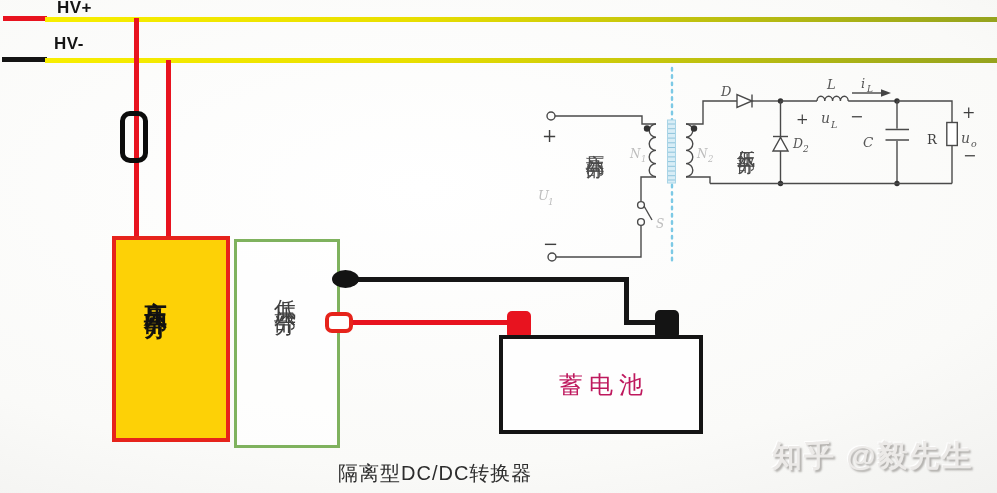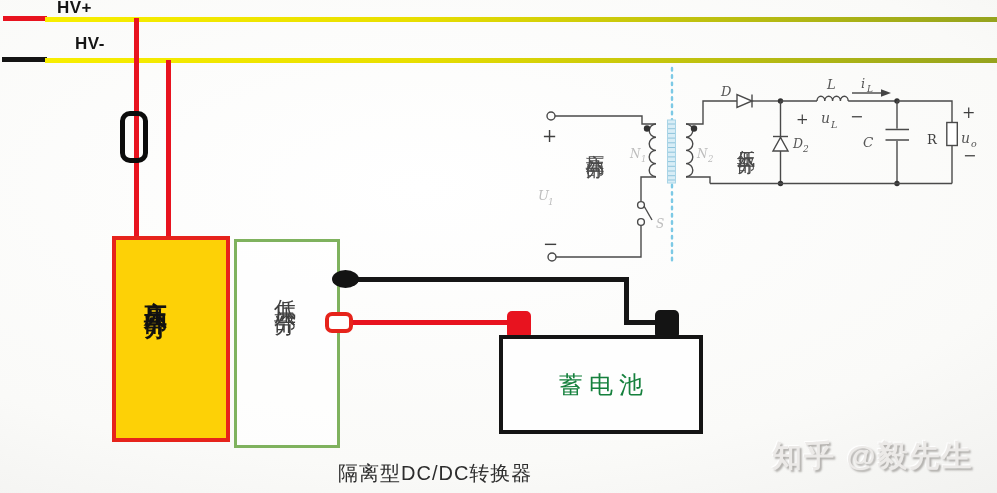--- a/index.html
+++ b/index.html
@@ -24,21 +24,21 @@
   .hv-box-label{font-size:23px;font-weight:600;color:#111;letter-spacing:5px;font-family:"Liberation Serif",serif;}
   .lv-box-label{font-size:22px;color:#3f3f3f;letter-spacing:5px;font-family:"Liberation Serif",serif;}
   .sch-cjk{font-size:19px;color:#4a4a4a;letter-spacing:2px;font-family:"Liberation Serif",serif;}
   
   .black-ellipse{width:27px;height:18px;border-radius:50%;background:#131313;}
   .wire-black{background:#161616;}
   .wire-red{background:var(--rail-red);}
   .red-connector{width:28px;height:21px;border:4px solid var(--hv-border);border-radius:7px;background:#ffffff;box-sizing:border-box;}
   
   .battery{width:204px;height:99px;border:4px solid #141414;background:#fefefe;box-sizing:border-box;display:flex;align-items:center;justify-content:center;}
-  .battery-label{font-size:24px;color:#15803d;letter-spacing:6px;font-family:"Liberation Serif",serif;padding-left:6px;}
+  .battery-label{font-size:24px;color:#be185d;letter-spacing:6px;font-family:"Liberation Serif",serif;padding-left:6px;}
   .terminal-red{width:24px;height:28px;background:var(--rail-red);border-radius:5px;}
   .terminal-black{width:24px;height:29px;background:#141414;border-radius:5px;}
   
   .caption{font-size:20px;font-weight:400;color:#2d2d2d;letter-spacing:1px;}
   .watermark{font-size:30px;font-weight:700;color:#eceae8;letter-spacing:2px;
     text-shadow:2px 2px 2px #b0aeab,-1px -1px 1px #ffffff;}
   
   svg{position:absolute;left:0;top:0;pointer-events:none;}
   .st{stroke:var(--schematic-ink);stroke-width:1.4;fill:none;}
   .stw{stroke:var(--schematic-ink);stroke-width:1.4;fill:#ffffff;}
@@ -52,21 +52,21 @@
   .arrowl{stroke:#444;stroke-width:1.4;fill:none;}
   .arrowh{fill:#444;stroke:none;}
 </style>
 </head>
 <body>
 
 <div class="abs rail-label" style="left:57px;top:-2px;">HV+</div>
 <div class="abs red-seg" style="left:3px;top:16px;width:44px;"></div>
 <div class="abs yellow-line" style="left:45px;top:17px;width:952px;"></div>
 
-<div class="abs rail-label" style="left:75px;top:34px;">HV-</div>
+<div class="abs rail-label" style="left:54px;top:34px;">HV-</div>
 <div class="abs black-seg" style="left:2px;top:57px;width:45px;"></div>
 <div class="abs yellow-line" style="left:45px;top:58px;width:952px;"></div>
 
 <div class="abs red-vwire" style="left:134px;top:18px;height:218px;"></div>
 <div class="abs red-vwire" style="left:166px;top:60px;height:176px;"></div>
 <div class="abs fuse" style="left:120px;top:111px;"></div>
 
 <div class="abs hv-box" style="left:112px;top:236px;">
   <div class="abs vtext hv-box-label" style="left:28px;top:42px;">高压部分</div>
 </div>

